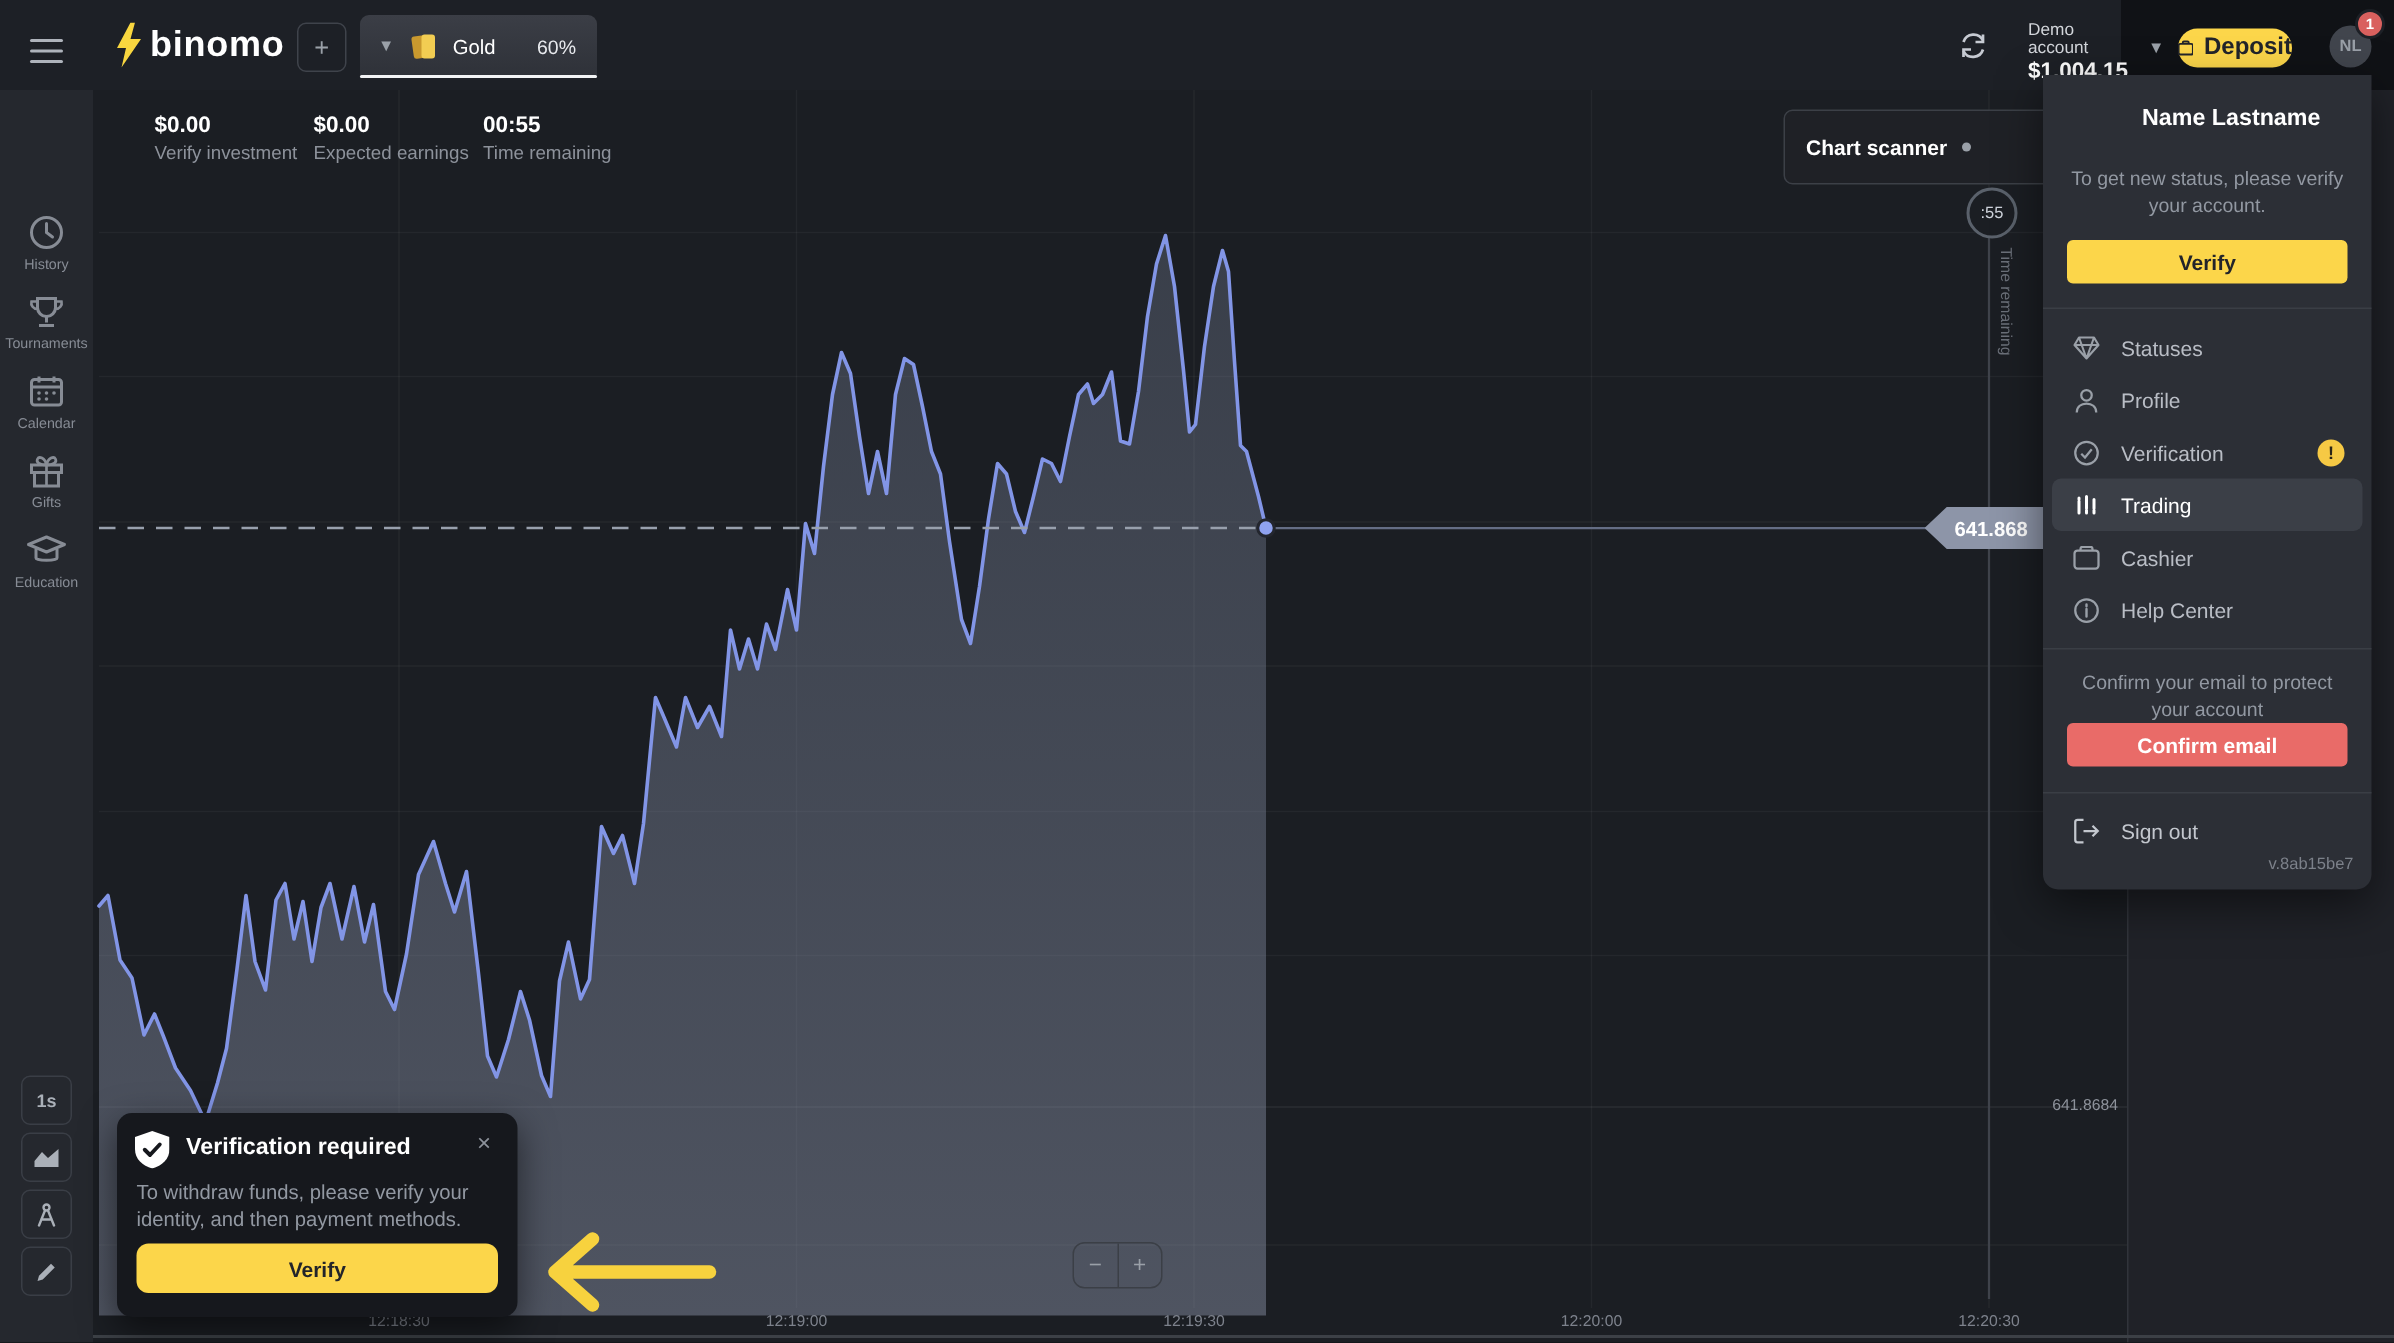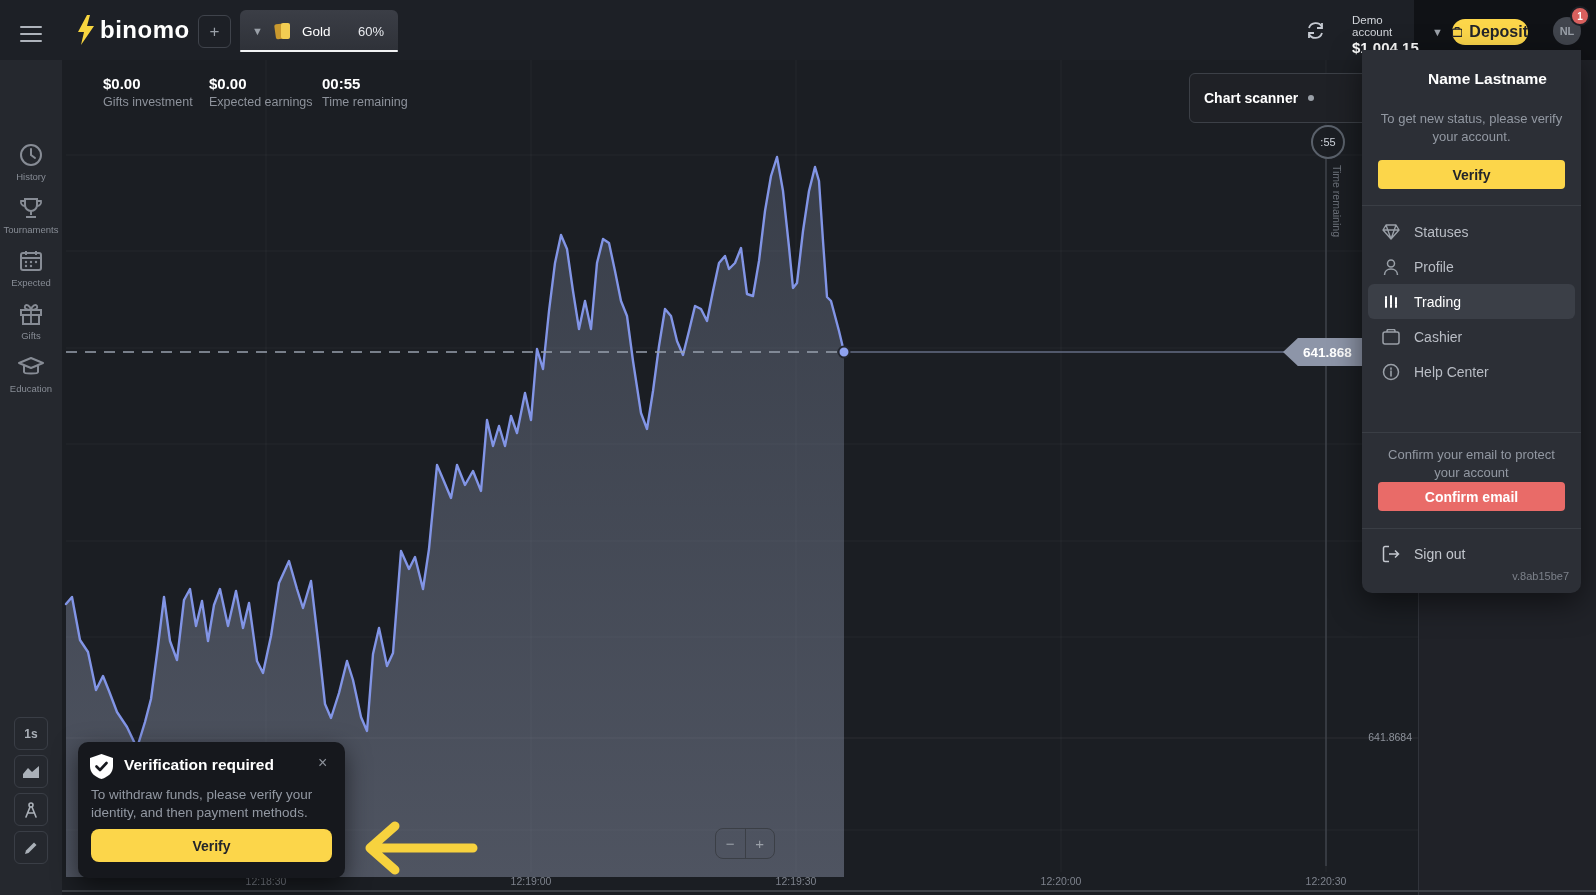--- a/index.html
+++ b/index.html
@@ -97,21 +97,21 @@
 <div class="abs time-lbl" style="left:266px;top:875px;">12:18:30</div>
 <div class="abs time-lbl" style="left:531px;top:875px;">12:19:00</div>
 <div class="abs time-lbl" style="left:796px;top:875px;">12:19:30</div>
 <div class="abs time-lbl" style="left:1061px;top:875px;">12:20:00</div>
 <div class="abs time-lbl" style="left:1326px;top:875px;">12:20:30</div>
 <div class="abs price-axis" style="left:1352px;top:731px;width:60px;text-align:right;">641.8684</div>
 <div class="abs" id="bottombar"></div>
 
 <div class="abs stat" style="left:103px;top:75px;z-index:10;">
   <div class="v">$0.00</div>
-  <div class="l">Gifts investment</div>
+  <div class="l">Verify investment</div>
 </div>
 <div class="abs stat" style="left:209px;top:75px;z-index:10;">
   <div class="v">$0.00</div>
   <div class="l">Expected earnings</div>
 </div>
 <div class="abs stat" style="left:322px;top:75px;z-index:10;">
   <div class="v">00:55</div>
   <div class="l">Time remaining</div>
 </div>
 
@@ -189,21 +189,21 @@
   <div class="abs side-item" style="top:188px;">
     <svg class="ic" style="margin:0 auto;" width="26" height="26" viewBox="0 0 26 26">
       <rect x="3" y="5" width="20" height="17" rx="2" fill="none" stroke="#878c95" stroke-width="2"></rect>
       <path d="M3 10 h20 M8 3 v4 M18 3 v4" stroke="#878c95" stroke-width="2"></path>
       <circle cx="8" cy="14" r="1.2" fill="#878c95"></circle>
         <circle cx="13" cy="14" r="1.2" fill="#878c95"></circle>
         <circle cx="18" cy="14" r="1.2" fill="#878c95"></circle>
       <circle cx="8" cy="18" r="1.2" fill="#878c95"></circle>
         <circle cx="13" cy="18" r="1.2" fill="#878c95"></circle>
     </svg>
-    <span class="lbl">Expected</span>
+    <span class="lbl">Calendar</span>
   </div>
   <div class="abs side-item" style="top:241px;">
     <svg class="ic" style="margin:0 auto;" width="26" height="26" viewBox="0 0 26 26">
       <rect x="3" y="9" width="20" height="5" fill="none" stroke="#878c95" stroke-width="2"></rect>
       <rect x="5" y="14" width="16" height="9" fill="none" stroke="#878c95" stroke-width="2"></rect>
       <path d="M13 9 v14 M13 9 c-5 0 -7 -2 -6 -4 c1 -2 5 -1 6 4 M13 9 c5 0 7 -2 6 -4 c-1 -2 -5 -1 -6 4" fill="none" stroke="#878c95" stroke-width="1.8"></path>
     </svg>
     <span class="lbl">Gifts</span>
   </div>
   <div class="abs side-item" style="top:294px;">
@@ -262,20 +262,28 @@
       </svg>
       <span>Statuses</span>
     </div>
     <div class="menu-item">
       <svg class="ic" width="18" height="18" viewBox="0 0 18 18">
         <circle cx="9" cy="5.5" r="3.5" fill="none" stroke="#9aa0a8" stroke-width="1.5"></circle>
         <path d="M2.5 17 c0-4 3-6 6.5-6 s6.5 2 6.5 6" fill="none" stroke="#9aa0a8" stroke-width="1.5"></path>
       </svg>
       <span>Profile</span>
     </div>
+    <div class="menu-item" style="position:relative;">
+      <svg class="ic" width="18" height="18" viewBox="0 0 18 18">
+        <circle cx="9" cy="9" r="7.5" fill="none" stroke="#9aa0a8" stroke-width="1.5"></circle>
+        <path d="M5.5 9.5 L8 12 L12.5 6.5" fill="none" stroke="#9aa0a8" stroke-width="1.5"></path>
+      </svg>
+      <span>Verification</span>
+      <span class="badge-yellow" style="position:absolute;right:18px;">!</span>
+    </div>
     <div class="menu-item active" style="margin:0 6px;padding-left:14px;">
       <svg class="ic" width="18" height="18" viewBox="0 0 18 18">
         <path d="M4 6 v8 M4 4 v1 M9 3 v8 M9 12 v2 M14 5 v6 M14 12 v2" stroke="#fff" stroke-width="2" stroke-linecap="round"></path>
       </svg>
       <span>Trading</span>
     </div>
     <div class="menu-item">
       <svg class="ic" width="18" height="16" viewBox="0 0 18 16">
         <rect x="1" y="3" width="16" height="12" rx="2" fill="none" stroke="#9aa0a8" stroke-width="1.5"></rect>
         <path d="M5 3 V2 a1.5 1.5 0 0 1 1.5 -1.5 h5 A1.5 1.5 0 0 1 13 2 v1" fill="none" stroke="#9aa0a8" stroke-width="1.5"></path>

